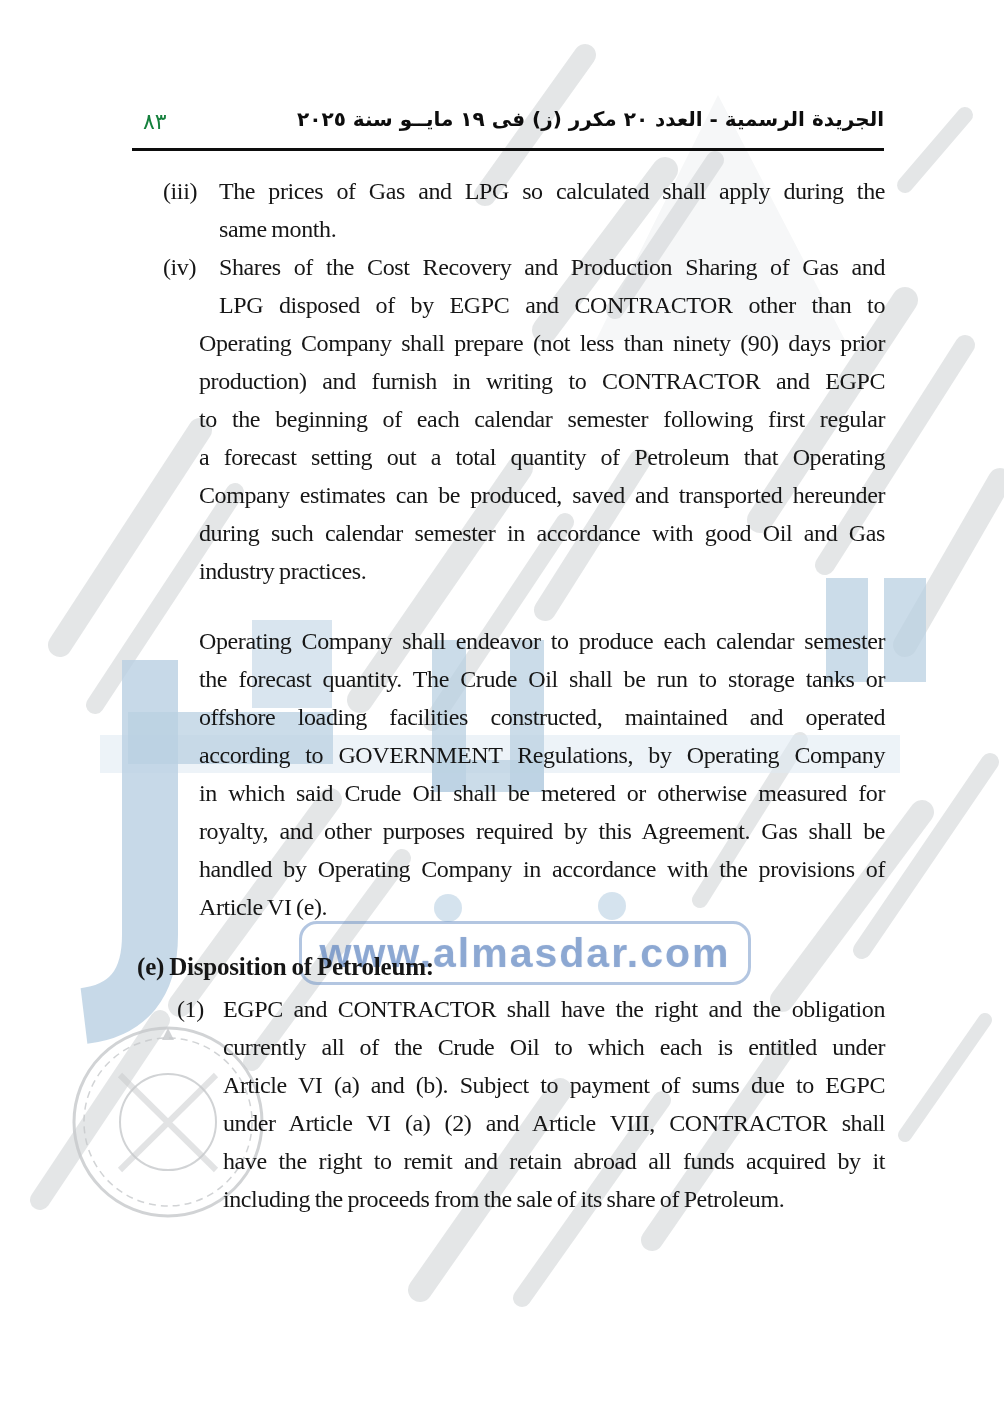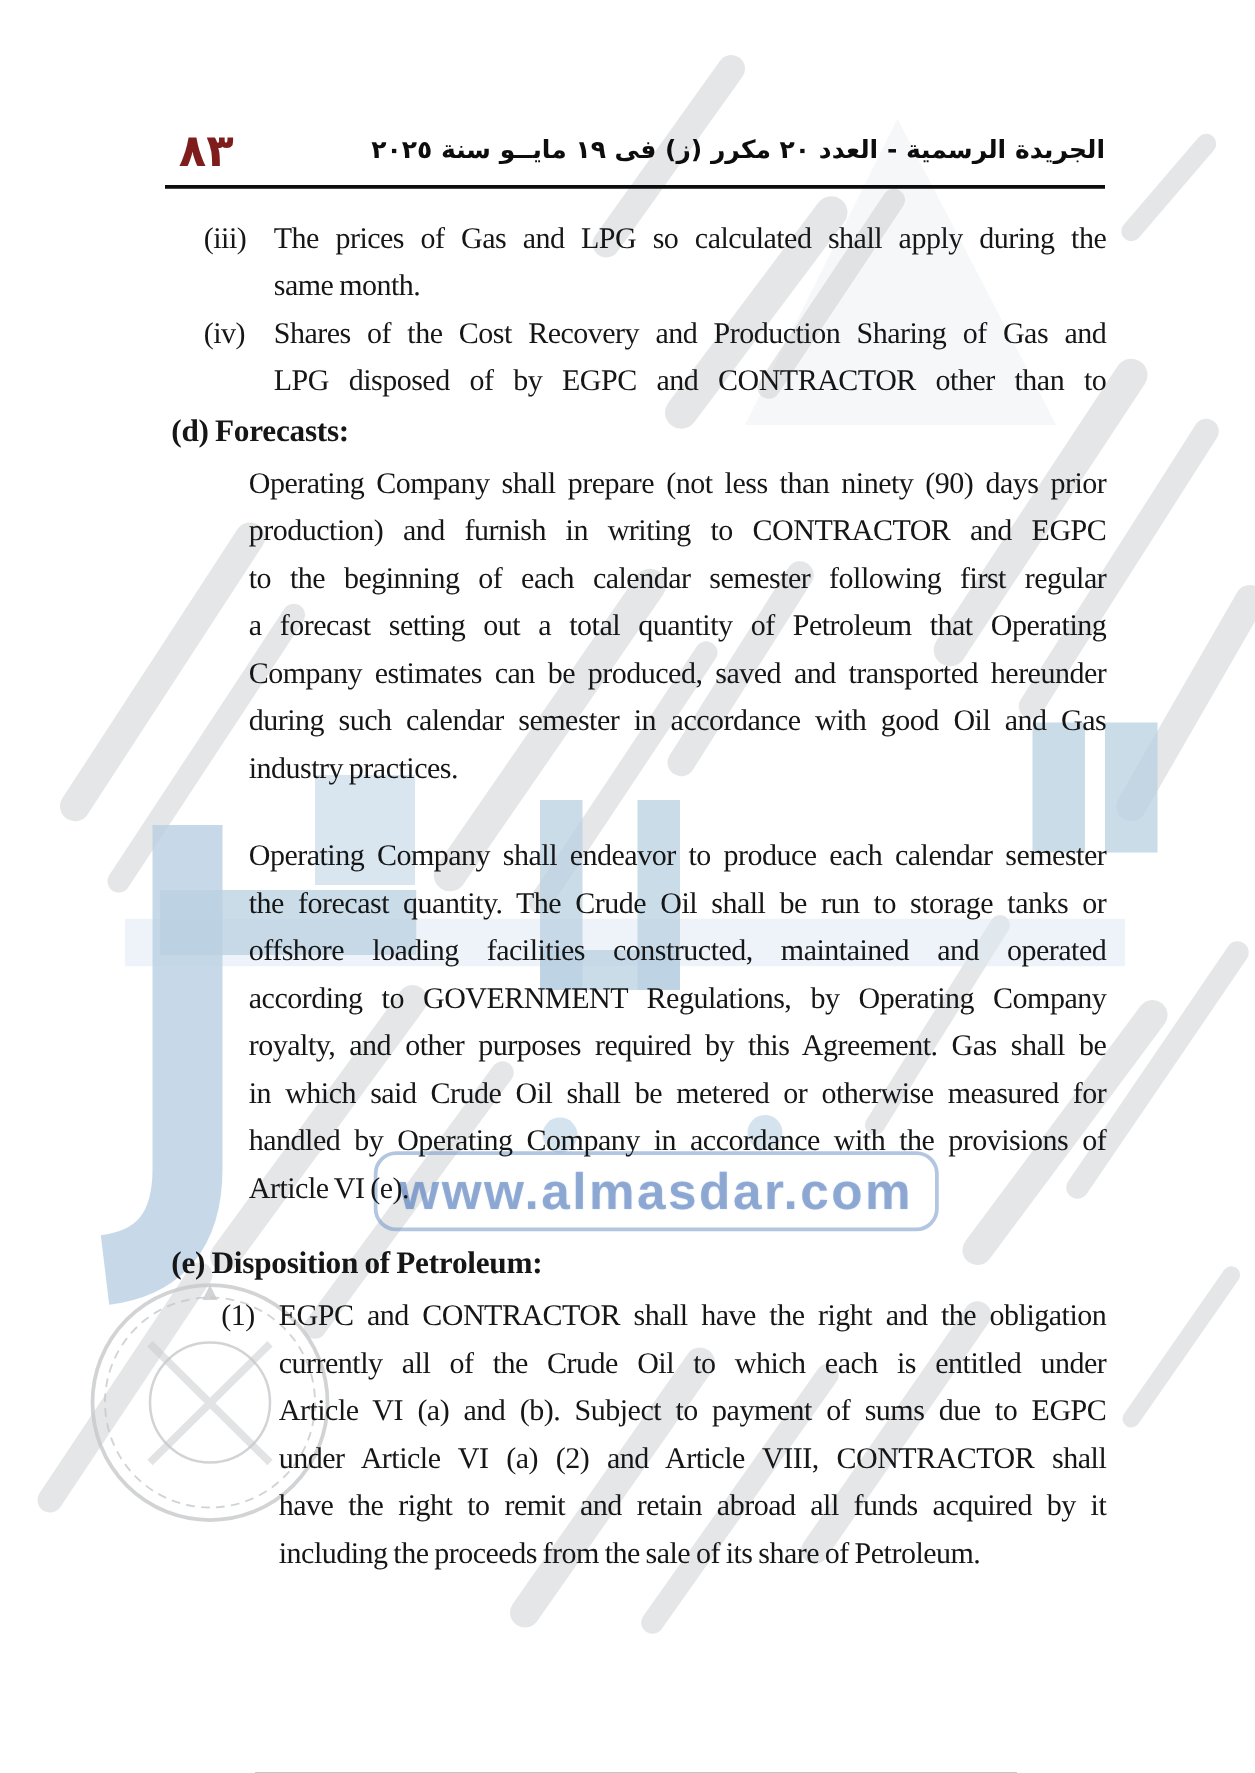--- a/index.html
+++ b/index.html
@@ -22,21 +22,21 @@
     display:flex;align-items:center;justify-content:center;
     font-family:"Liberation Sans", sans-serif;
     font-weight:bold;font-size:41px;letter-spacing:2px;
     color:rgba(92,132,192,.55);
     text-shadow:0 0 1px rgba(92,132,192,.35);
   }
   
   .page-number{
     position:absolute;left:143px;top:102px;z-index:2;
     font-family:"DejaVu Sans", sans-serif;
-    font-weight:bold;font-size:36px;line-height:40px;color:#7f1d1d;
+    font-weight:normal;font-size:22px;line-height:40px;color:#15803d;
   }
   .header-title{
     position:absolute;right:120px;top:96px;z-index:2;
     font-family:"DejaVu Sans", sans-serif;
     font-weight:bold;font-size:20px;line-height:46px;color:#0d0d0d;
     direction:rtl;white-space:nowrap;
   }
   .header-rule{
     position:absolute;left:132px;top:148px;width:752px;height:3px;
     background:#0d0d0d;z-index:2;
@@ -127,37 +127,36 @@
       <div class="block list-item" style="padding-left: 82px;">
         <span class="list-marker" style="left: 26px;">(iii)</span>
         <div class="line">The prices of Gas and LPG so calculated shall apply during the</div>
         <div class="line last">same month.</div>
       </div>
       <div class="block list-item" style="padding-left: 82px;">
         <span class="list-marker" style="left: 26px;">(iv)</span>
         <div class="line">Shares of the Cost Recovery and Production Sharing of Gas and</div>
         <div class="line">LPG disposed of by EGPC and CONTRACTOR other than to</div>
       </div>
-      <div class="block heading">(d) Forecasts:</div>
       <div class="block paragraph" style="padding-left: 62px;">
         <div class="line">Operating Company shall prepare (not less than ninety (90) days prior</div>
         <div class="line">production) and furnish in writing to CONTRACTOR and EGPC</div>
         <div class="line">to the beginning of each calendar semester following first regular</div>
         <div class="line">a forecast setting out a total quantity of Petroleum that Operating</div>
         <div class="line">Company estimates can be produced, saved and transported hereunder</div>
         <div class="line">during such calendar semester in accordance with good Oil and Gas</div>
         <div class="line last">industry practices.</div>
       </div>
       <div class="block mt8 paragraph" style="padding-left: 62px; margin-top: 32px;">
         <div class="line">Operating Company shall endeavor to produce each calendar semester</div>
         <div class="line">the forecast quantity. The Crude Oil shall be run to storage tanks or</div>
         <div class="line">offshore loading facilities constructed, maintained and operated</div>
         <div class="line">according to GOVERNMENT Regulations, by Operating Company</div>
+        <div class="line">in which said Crude Oil shall be metered or otherwise measured for</div>
         <div class="line">royalty, and other purposes required by this Agreement. Gas shall be</div>
-        <div class="line">in which said Crude Oil shall be metered or otherwise measured for</div>
         <div class="line">handled by Operating Company in accordance with the provisions of</div>
         <div class="line last">Article VI (e).</div>
       </div>
       <div class="block mt6 heading">(e) Disposition of Petroleum:</div>
       <div class="block mt4 list-item" style="padding-left: 86px;">
         <span class="list-marker" style="left: 40px;">(1)</span>
         <div class="line">EGPC and CONTRACTOR shall have the right and the obligation</div>
         <div class="line">currently all of the Crude Oil to which each is entitled under</div>
         <div class="line">Article VI (a) and (b). Subject to payment of sums due to EGPC</div>
         <div class="line">under Article VI (a) (2) and Article VIII, CONTRACTOR shall</div>

